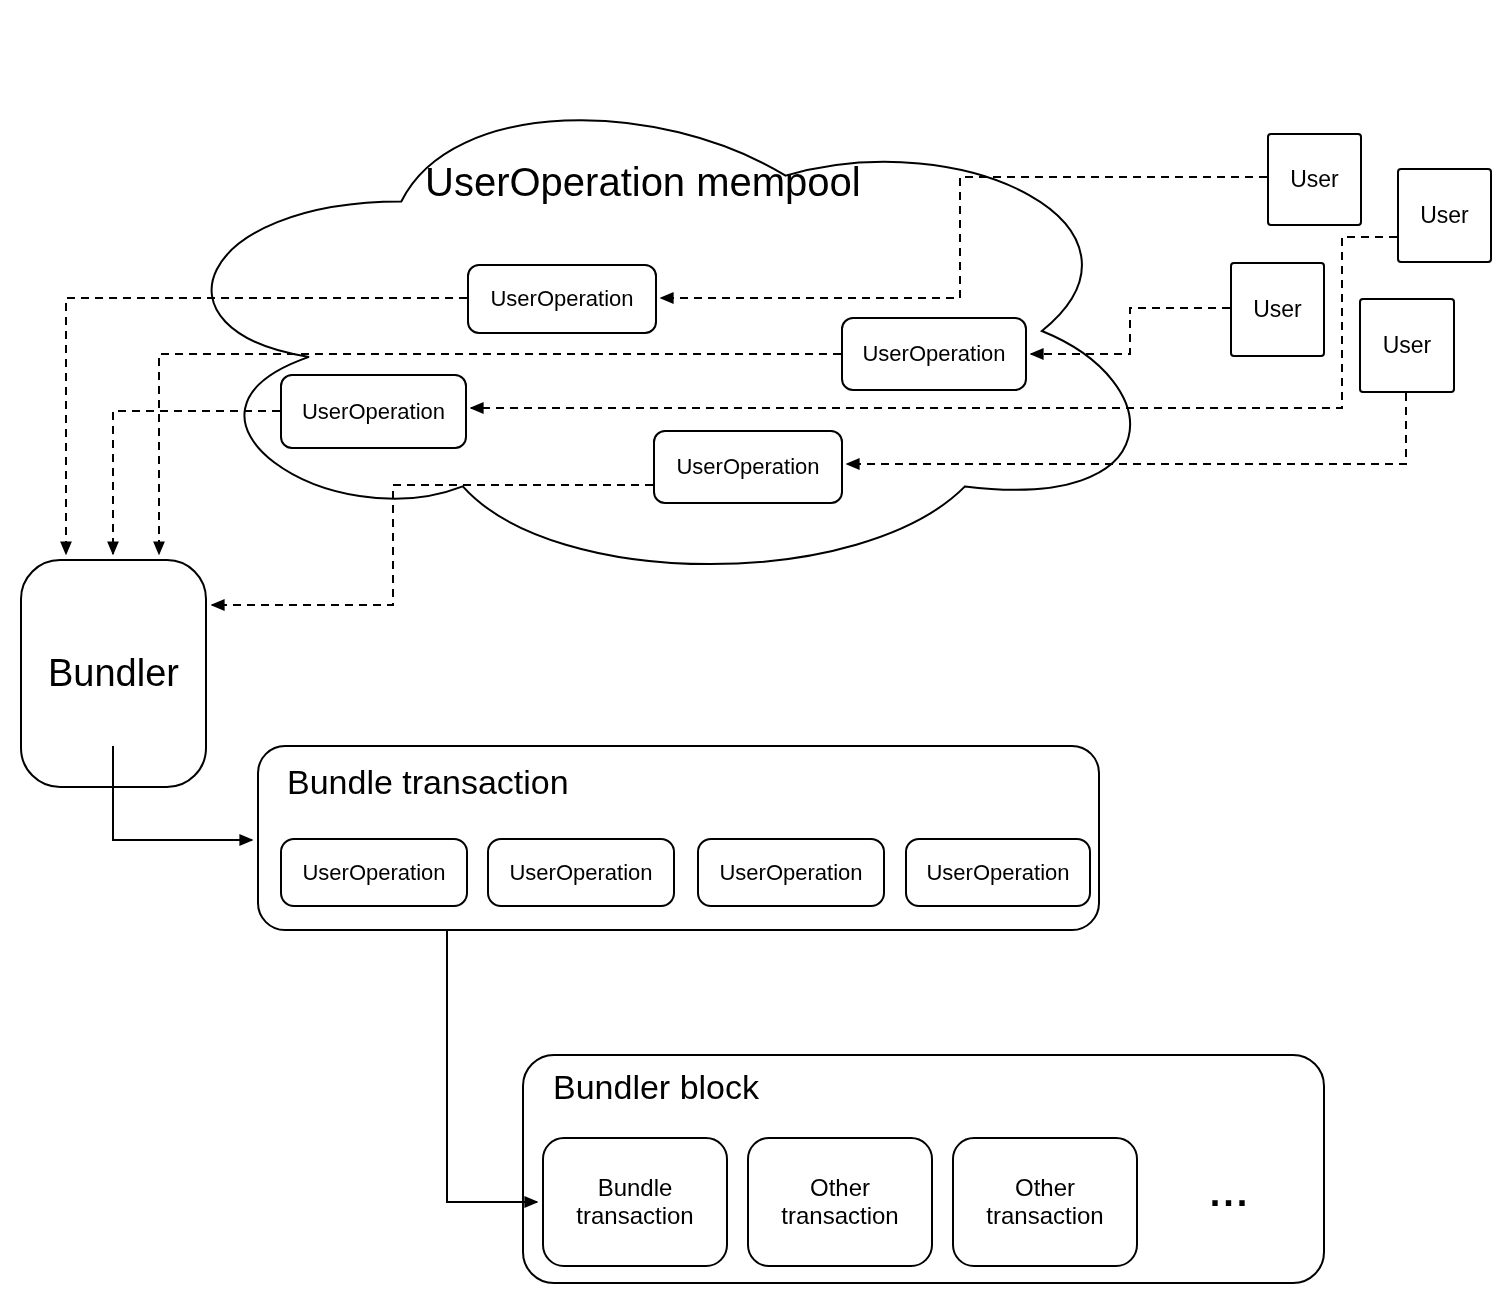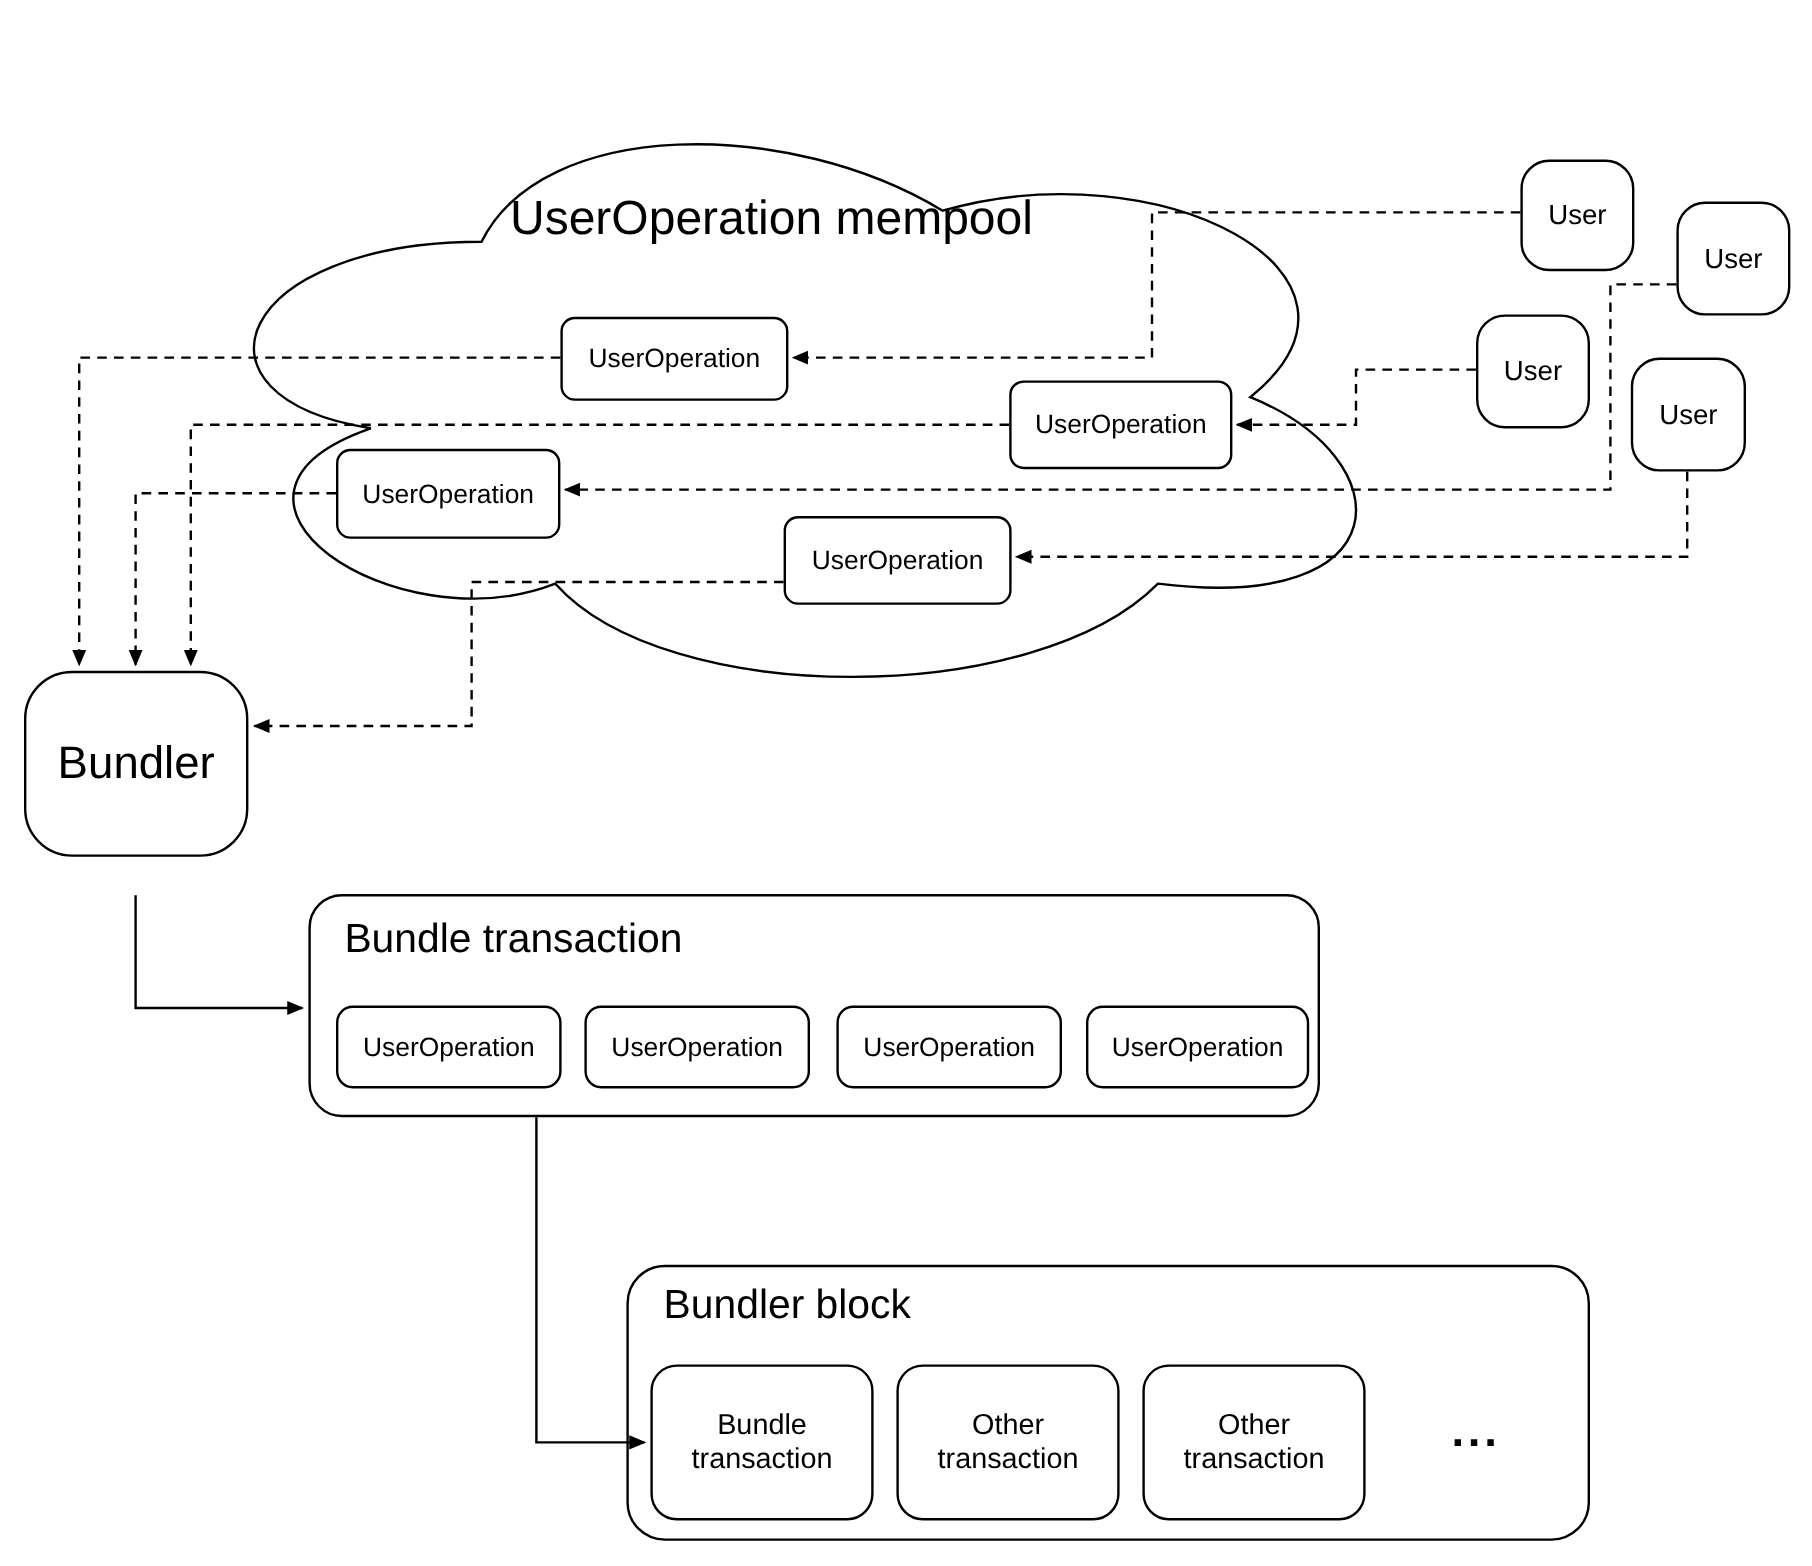--- a/index.html
+++ b/index.html
@@ -30,21 +30,21 @@
     box-sizing: border-box;
     background: #ffffff;
     border: 2px solid #000000;
     display: flex;
     align-items: center;
     justify-content: center;
     text-align: center;
     line-height: 1.15;
   }
   .op-box      { border-radius: 12px; font-size: 22px; }
-  .user-box    { border-radius: 24px; font-size: 23px; }
+  .user-box    { border-radius: 4px; font-size: 23px; }
   .bundler-box { border-radius: 40px; font-size: 38px; }
   .container-box {
     border-radius: 30px;
     justify-content: flex-start;
     align-items: flex-start;
   }
   .container-title {
     position: absolute;
     font-size: 34px;
     white-space: nowrap;
@@ -98,21 +98,21 @@
   <div class="node op-box" style="left:467px; top:264px; width:190px; height:70px;">UserOperation</div>
   <div class="node op-box" style="left:841px; top:317px; width:186px; height:74px;">UserOperation</div>
   <div class="node op-box" style="left:280px; top:374px; width:187px; height:75px;">UserOperation</div>
   <div class="node op-box" style="left:653px; top:430px; width:190px; height:74px;">UserOperation</div>
 
   <div class="node user-box" style="left:1267px; top:133px; width:95px; height:93px;">User</div>
   <div class="node user-box" style="left:1397px; top:168px; width:95px; height:95px;">User</div>
   <div class="node user-box" style="left:1230px; top:262px; width:95px; height:95px;">User</div>
   <div class="node user-box" style="left:1359px; top:298px; width:96px; height:95px;">User</div>
 
-  <div class="node bundler-box" style="left:20px; top:559px; width:187px; height:155px;">Bundler</div>
+  <div class="node bundler-box" style="left:20px; top:559px; width:187px; height:229px;">Bundler</div>
 
   <div class="node container-box" style="left:257px; top:745px; width:843px; height:186px; border-radius:28px;"></div>
   <div class="container-title" style="left:287px; top:763px;">Bundle transaction</div>
   <div class="node bt-inner" style="left:280px; top:838px; width:188px; height:69px;">UserOperation</div>
   <div class="node bt-inner" style="left:487px; top:838px; width:188px; height:69px;">UserOperation</div>
   <div class="node bt-inner" style="left:697px; top:838px; width:188px; height:69px;">UserOperation</div>
   <div class="node bt-inner" style="left:905px; top:838px; width:186px; height:69px;">UserOperation</div>
 
   <div class="node container-box" style="left:522px; top:1054px; width:803px; height:230px; border-radius:32px;"></div>
   <div class="container-title" style="left:553px; top:1068px;">Bundler block</div>

